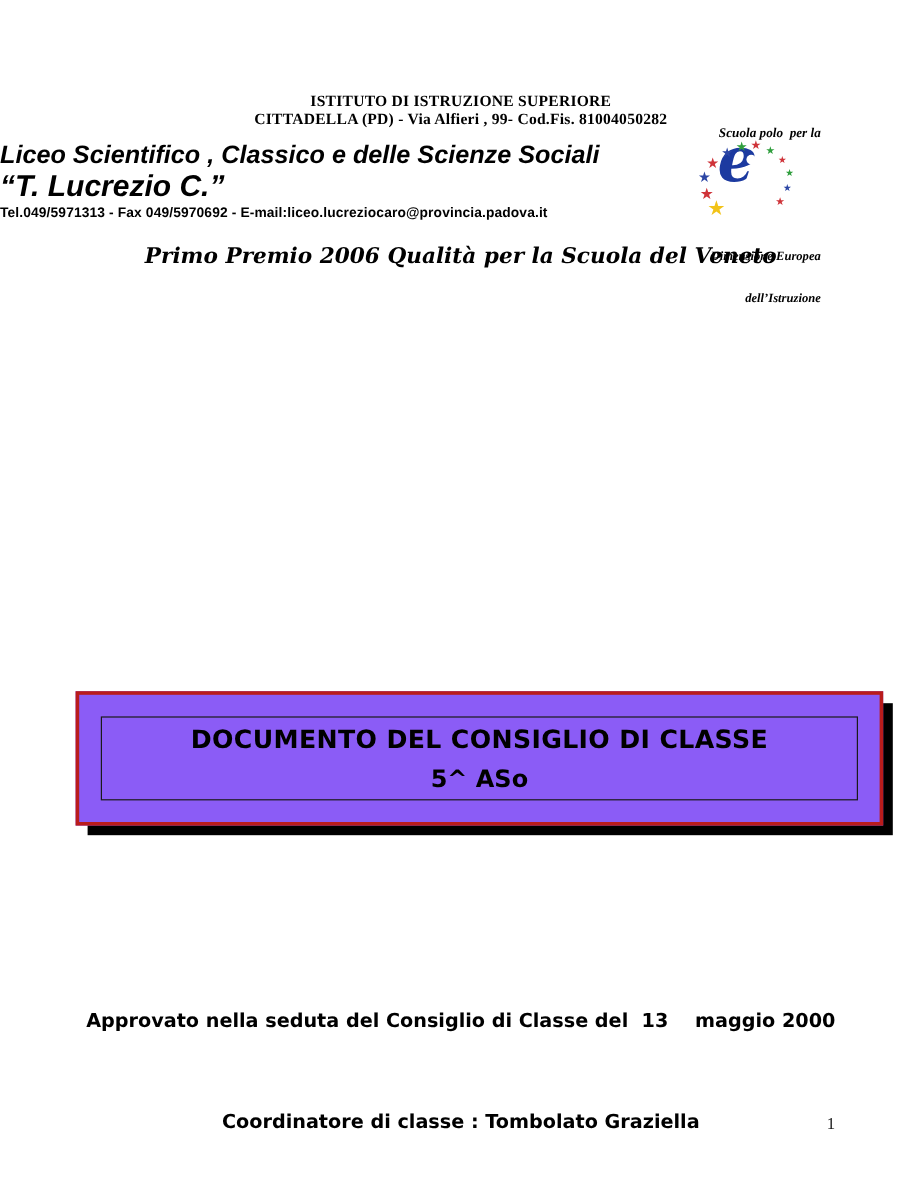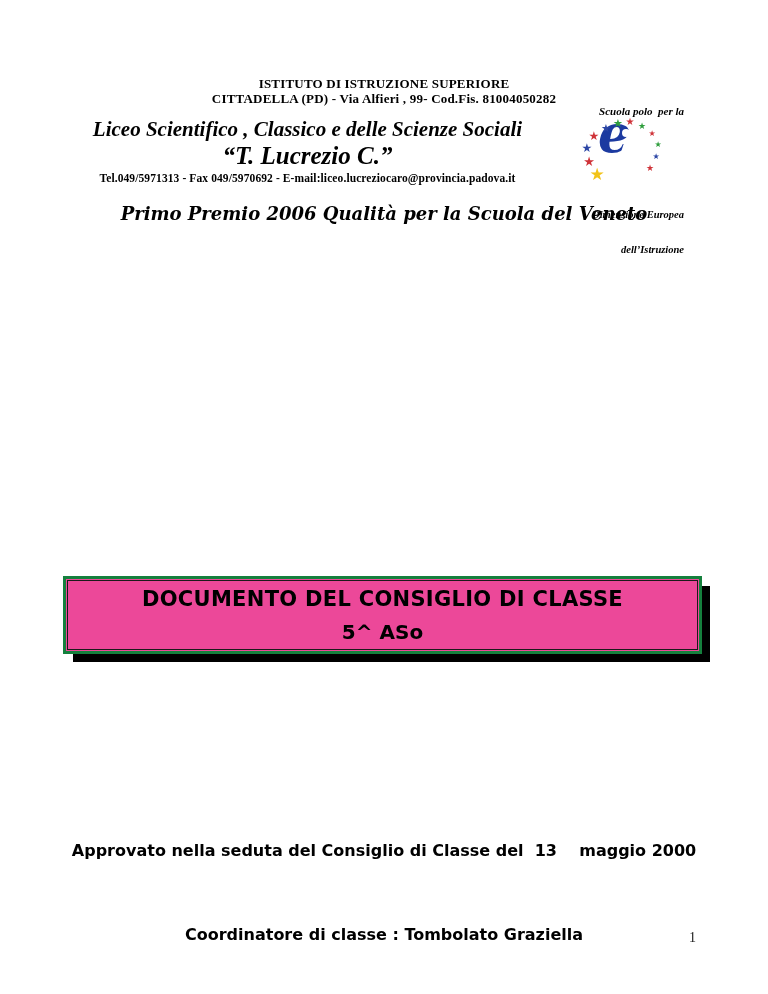--- a/index.html
+++ b/index.html
@@ -20,22 +20,22 @@
     text-align: center;
     font-family: "Liberation Serif", serif;
     font-weight: bold;
     font-size: 13px;
     line-height: 15px;
     letter-spacing: .2px;
   }
   
   .school-block {
     left: 0; top: 117px; width: 615px;
-    text-align: center;
-    font-family: Liberation Serif, serif;
+    text-align: left;
+    font-family: Liberation Sans, sans-serif;
   }
   .school-name   { font-size: 21px; font-weight: bold; font-style: italic; line-height: 25px; }
   .school-short  { font-size: 25px; font-weight: bold; font-style: italic; line-height: 27px; }
   .school-contacts { font-size: 11.5px; font-weight: bold; line-height: 14px; margin-top: 2px; letter-spacing: .1px; }
 
   
   .logo-block { left: 566px; top: 105px; width: 118px; text-align: right; }
   .logo-caption {
     font-family: "Liberation Serif", serif;
     font-weight: bold; font-style: italic;
@@ -79,24 +79,24 @@
     font-family: "DejaVu Sans", sans-serif;
     font-weight: bold;
     font-size: 19px;
     line-height: 30px;
     letter-spacing: .4px;
   }
 
   
   .class-box {
     left: 63px; top: 576px; width: 631px; height: 70px;
-    border: 3px solid #15803d;
+    border: 3px solid #b91c1c;
     box-shadow: 9px 9px 0 -1px #000000;
-    background: #ec4899;
-    padding: 1px;
+    background: #8b5cf6;
+    padding: 18px;
   }
   .class-box-inner {
     width: 100%; height: 100%;
     border: 1px solid #1a1a1a;
     box-sizing: border-box;
     text-align: center;
     font-family: "DejaVu Sans", sans-serif;
     font-weight: bold;
   }
   .class-box-line1 { font-size: 21px; margin-top: 6px; letter-spacing: .3px; }

